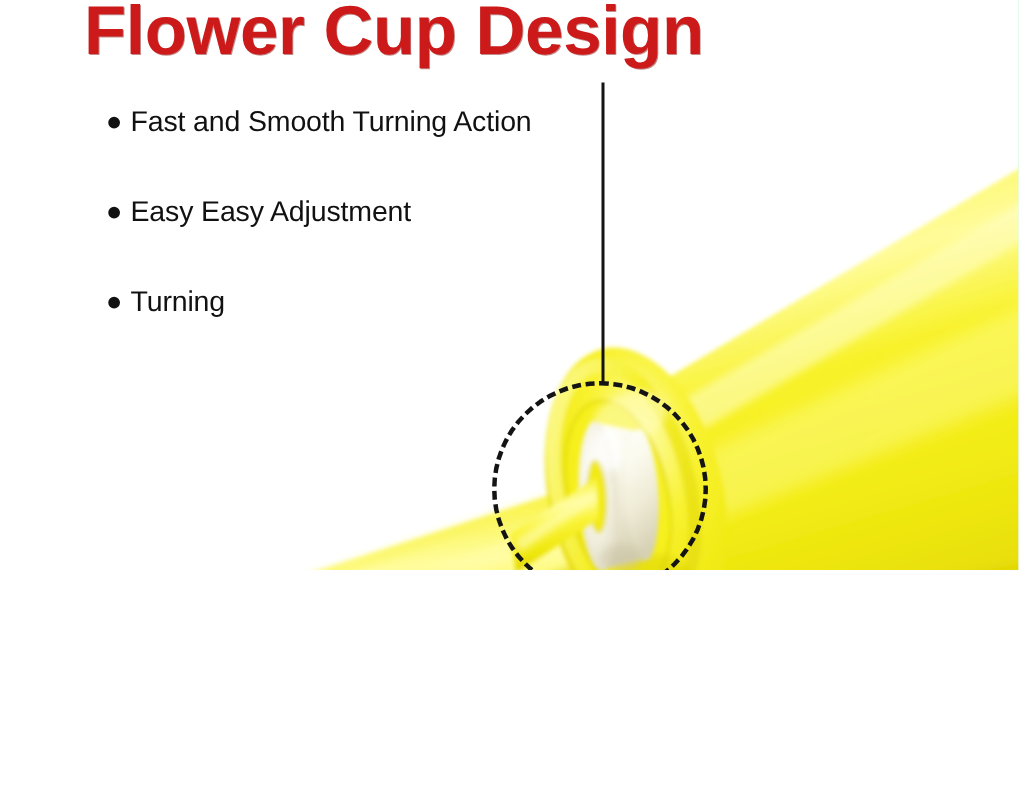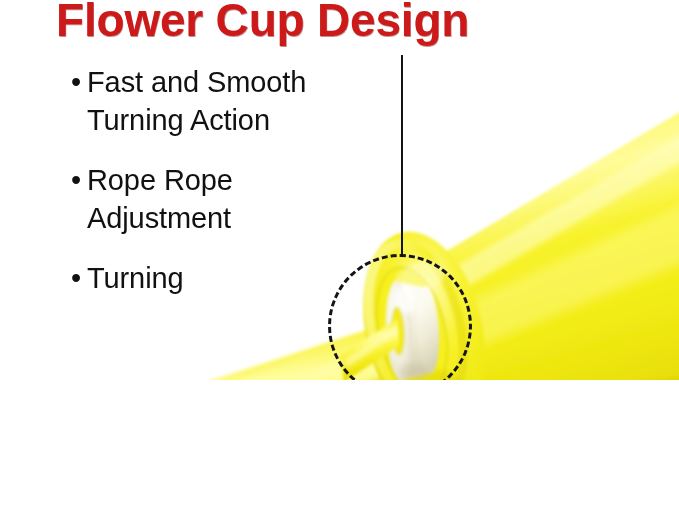--- a/index.html
+++ b/index.html
@@ -50,21 +50,21 @@
   }
   .bullet-dot {
     flex: 0 0 auto;
     width: 16px;
     font-size: 29px;
     line-height: 38px;
     color: #111111;
   }
   .bullet-text {
     flex: 1 1 auto;
-    font-size: 29px;
+    font-size: 19px;
     line-height: 38px;
     color: #111111;
     letter-spacing: -0.1px;
   }
 
   
   #callout-line {
     position: absolute;
     left: 401px;
     top: 55px;
@@ -201,21 +201,21 @@
 
   <div id="title">Flower Cup Design</div>
 
   <div id="bullets">
     <div class="bullet-item">
       <span class="bullet-dot">•</span>
       <span class="bullet-text">Fast and Smooth Turning Action</span>
     </div>
     <div class="bullet-item">
       <span class="bullet-dot">•</span>
-      <span class="bullet-text">Rope Rope Adjustment</span>
+      <span class="bullet-text">Easy Easy Adjustment</span>
     </div>
     <div class="bullet-item">
       <span class="bullet-dot">•</span>
       <span class="bullet-text">Turning</span>
     </div>
   </div>
 
   <div id="callout-line"></div>
   <div id="callout-circle"></div>
 

